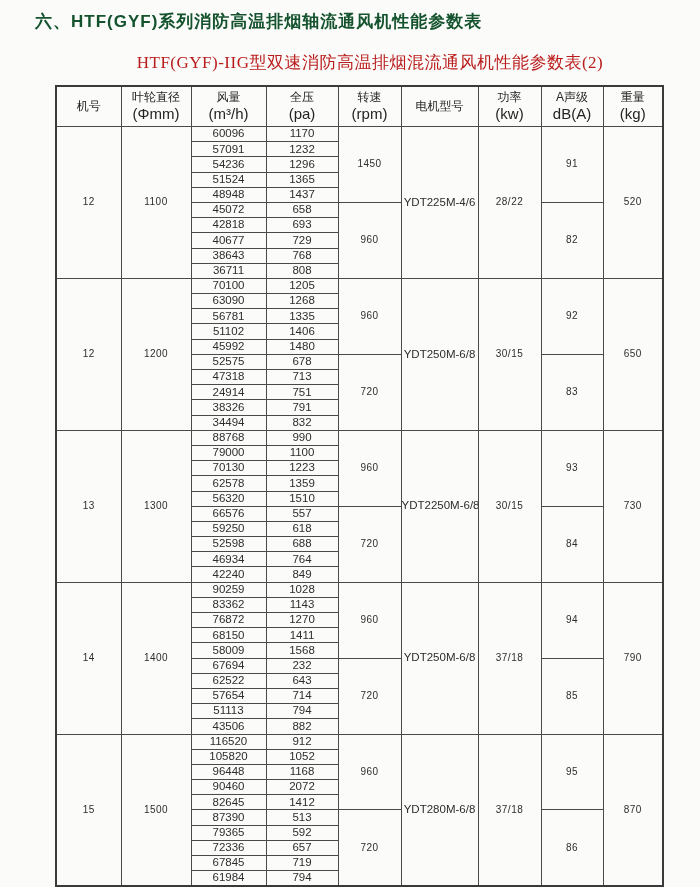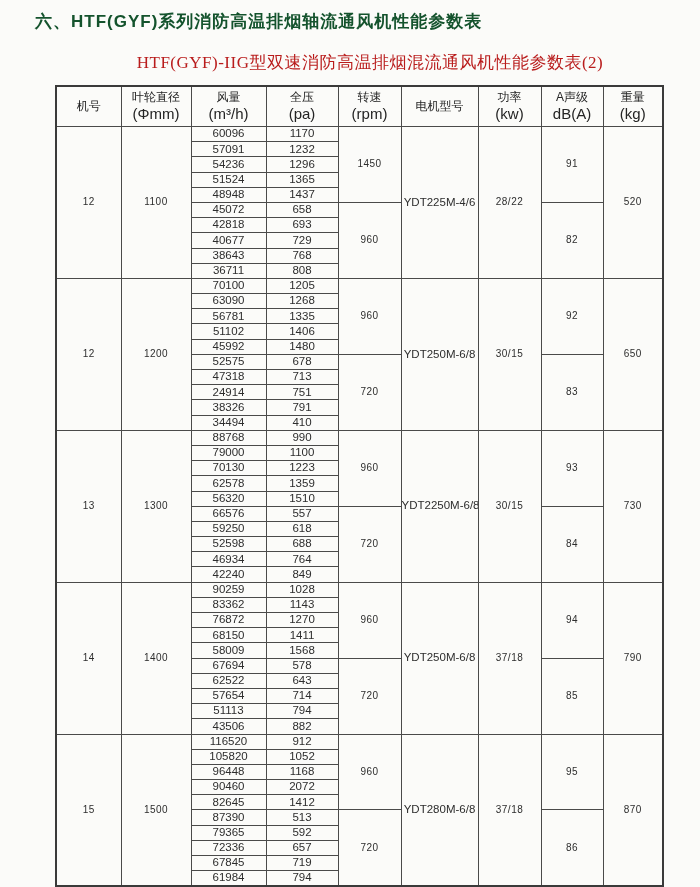--- a/index.html
+++ b/index.html
@@ -233,21 +233,21 @@
         <tr>
           <td>24914</td>
           <td>751</td>
         </tr>
         <tr>
           <td>38326</td>
           <td>791</td>
         </tr>
         <tr>
           <td>34494</td>
-          <td>410</td>
+          <td>832</td>
         </tr>
         <tr>
           <td rowspan="10" class="merged">13</td>
           <td rowspan="10" class="merged">1300</td>
           <td>88768</td>
           <td>990</td>
           <td rowspan="5" class="merged">960</td>
           <td rowspan="10">YDT2250M-6/8</td>
           <td rowspan="10" class="merged">30/15</td>
           <td rowspan="5" class="merged">93</td>
@@ -313,21 +313,21 @@
         <tr>
           <td>68150</td>
           <td>1411</td>
         </tr>
         <tr>
           <td>58009</td>
           <td>1568</td>
         </tr>
         <tr>
           <td>67694</td>
-          <td>578</td>
+          <td>232</td>
           <td rowspan="5" class="merged">720</td>
           <td rowspan="5" class="merged">85</td>
         </tr>
         <tr>
           <td>62522</td>
           <td>643</td>
         </tr>
         <tr>
           <td>57654</td>
           <td>714</td>

